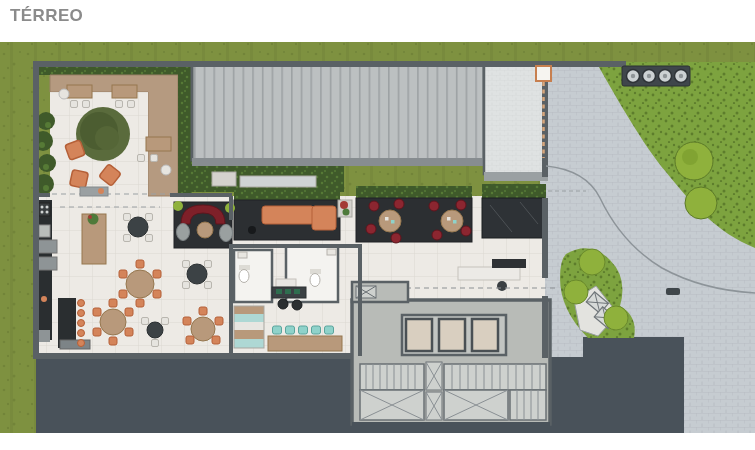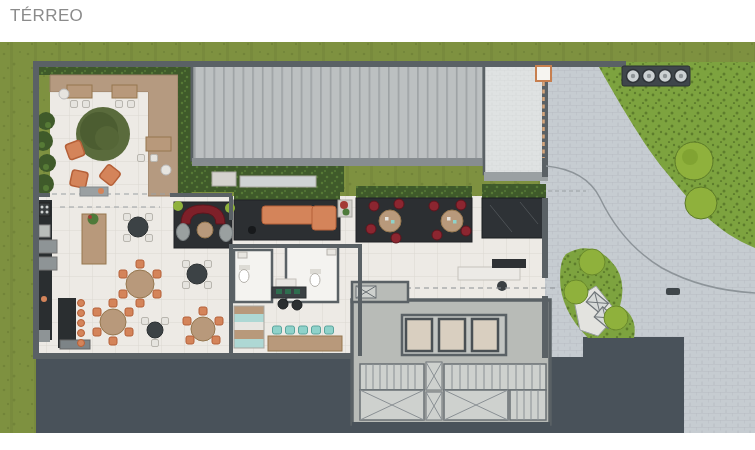--- a/index.html
+++ b/index.html
@@ -1,18 +1,18 @@
 <!DOCTYPE html>
 <html style="--page-bg: #ffffff; --title-color: #8b8b8b; --grass: #7e9140; --grass-dark: #6d7f36; --shrub: #7da33f; --shrub-dark: #5d7d2c; --tree-bright: #8fb13c; --hedge: #3f5a2a; --hedge-light: #567a36; --paver: #c6ccd1; --paver-line: #b4bac0; --walkway: #dfe2e2; --roof-rib-bg: #bcc0c1; --roof-rib-line: #9da2a4; --tile: #edeae5; --tile-line: #dcd8d1; --deck: #b59a80; --wall: #5a6165; --slab: #49525a; --marble: #2c2f32; --concrete: #b8bbb7; --elevator: #d9cfc0; --stair: #ced1ce; --orange: #d4845a; --orange-dark: #b56038; --wood: #b8997b; --wood-dark: #96774f; --red-seat: #8c2630; --red-sofa: #7e2029; --teal-seat: #8fd2ca; --white-chair: #e6e4df; --dark-counter: #2a2e30; --gate-orange: #c77f4f;"><head>
 <meta charset="utf-8">
 <style>
   html,body{margin:0;padding:0;background:#fff;width:755px;height:450px;overflow:hidden;
     font-family:"Liberation Sans", sans-serif;}
   .page{position:relative;width:755px;height:450px;background:var(--page-bg,#fff);}
-  h1.title{position:absolute;left:10px;top:6px;margin:0;font-size:17px;font-weight:normal;
+  h1.title{position:absolute;left:10px;top:6px;margin:0;font-size:17px;font-weight:bold;
     letter-spacing:.4px;color:var(--title-color,#8b8b8b);}
   .plan{position:absolute;left:0;top:42px;width:755px;height:391px;}
   svg{display:block;}
 </style>
 </head>
 <body>
 
 <div class="page">
   <h1 class="title">TÉRREO</h1>
 

